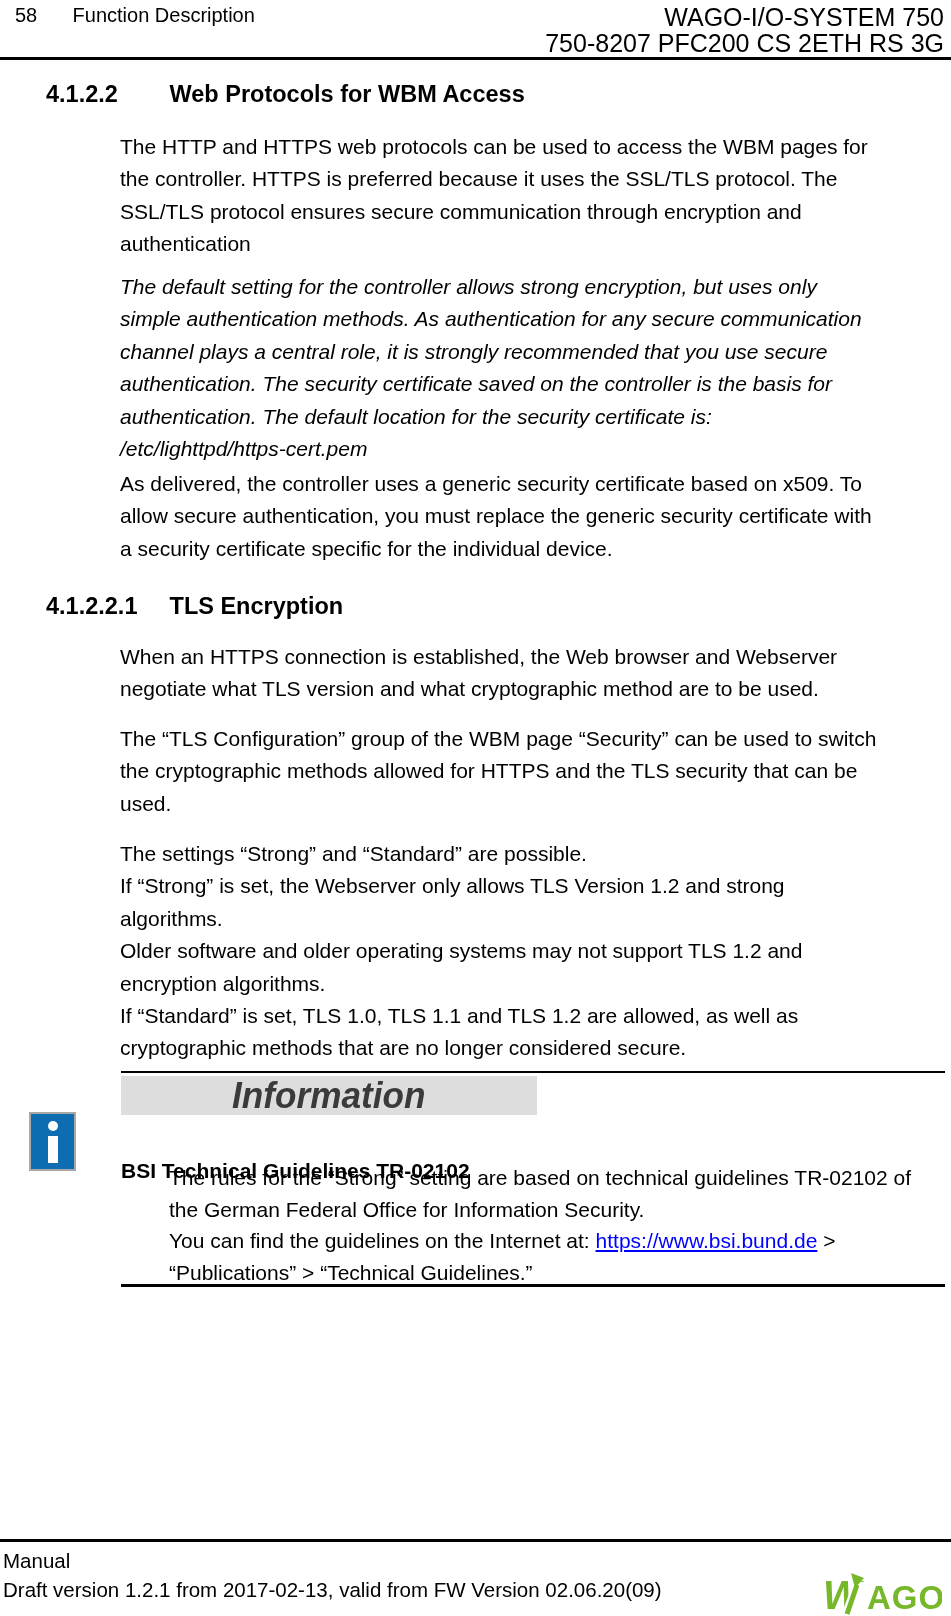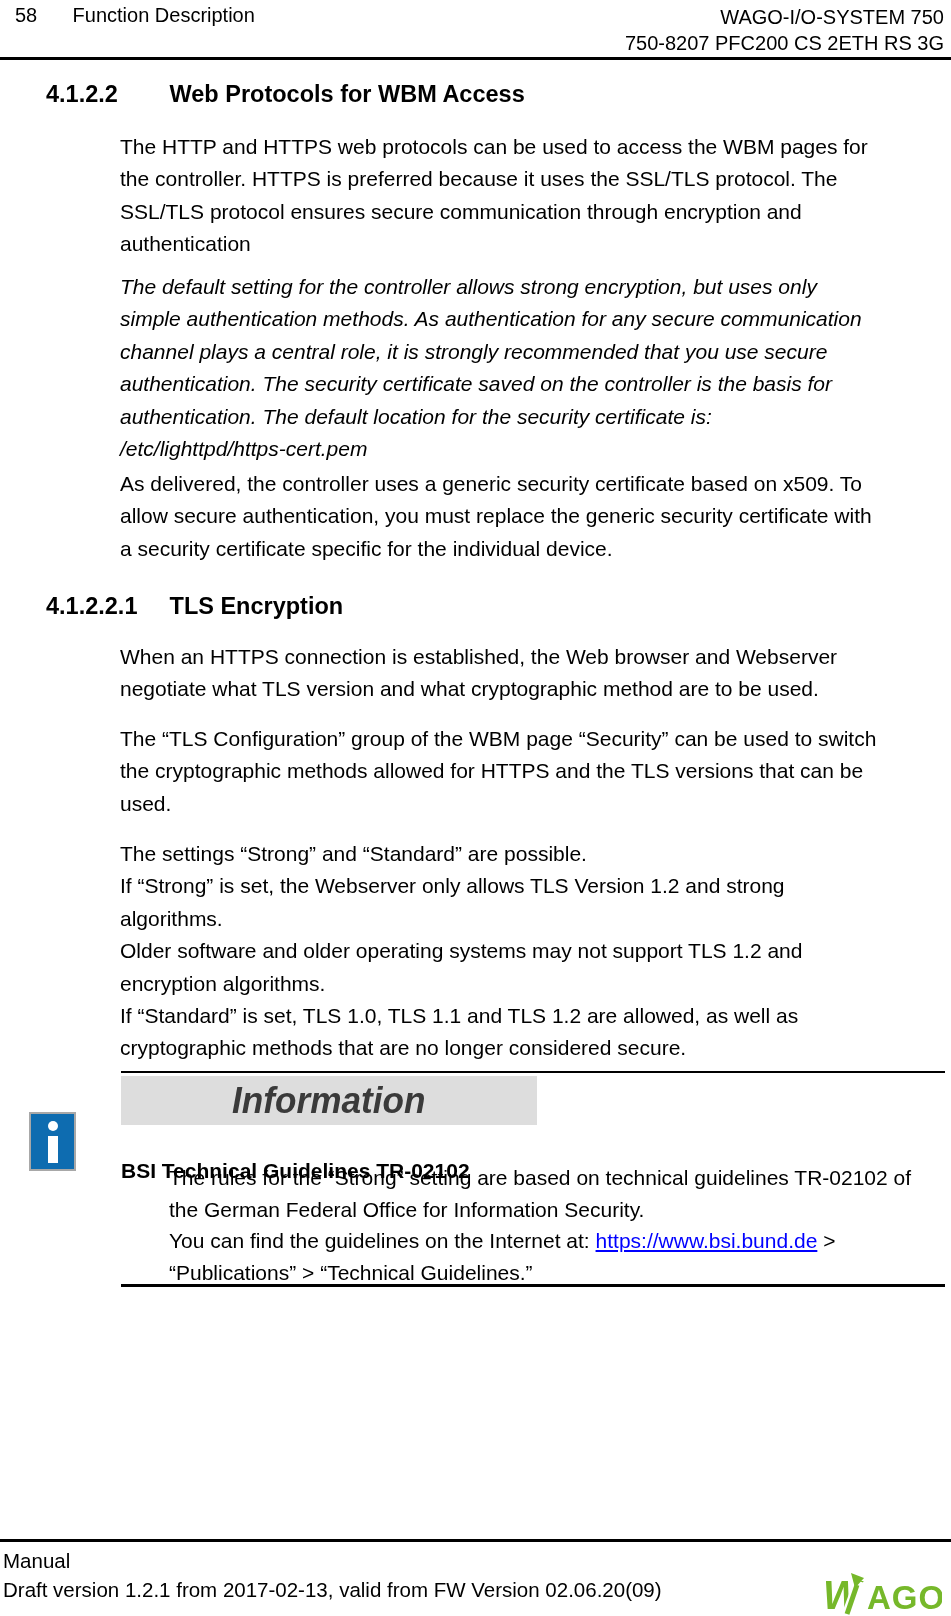--- a/index.html
+++ b/index.html
@@ -4,35 +4,35 @@
 <style>
   html,body { margin:0; padding:0; background:#fff; }
   .page {
     position:relative; width:951px; height:1616px; background:#ffffff;
     font-family:"Liberation Sans", sans-serif; color:#000; overflow:hidden;
   }
   .abs { position:absolute; }
   
   .hdr-left { left:3px; top:4px; font-size:20px; white-space:nowrap;margin-left:12px; }
   .hdr-left .pagenum { display:inline-block; width:52px; }
-  .hdr-right { right:7px; top:4px; text-align:right; font-size:20px; line-height:26px; white-space:nowrap; }
+  .hdr-right { right:7px; top:4px; text-align:right; font-size:25px; line-height:26px; white-space:nowrap; }
   .rule-full { left:0; width:951px; background:#000; }
   .header-rule { top:57px; height:3px; }
   
   .h2 { left:3px; font-size:23.5px; font-weight:bold; white-space:nowrap; }
   .h2 .secnum { display:inline-block; width:117px;margin-left:43px; }
   
   .para {
     left:120px; width:830px; font-size:21px; line-height:32.4px;
     white-space:pre-line;
   }
   
   .info-rule { left:121px; width:824px; background:#000; }
   .info-banner {
-    left:121px; top:1076px; width:416px; height:49px; background:#dddddd;
+    left:121px; top:1076px; width:416px; height:39px; background:#dddddd;
     display:flex; align-items:center; justify-content:center;
   }
   .info-banner span {
     font-size:37px; font-weight:bold; font-style:italic; color:#3a3a3a;
     transform:scaleX(0.95); letter-spacing:0px;
   }
   .info-icon {
     left:29px; top:1112px; width:47px; height:59px;
     background:#0e6cb0; border:2px solid #a8a8a8; box-sizing:border-box;
   }
@@ -86,21 +86,21 @@
 allow secure authentication, you must replace the generic security certificate with
 a security certificate specific for the individual device.</div>
 
   <div class="abs h2" style="top:593px;">
     <span class="secnum">4.1.2.2.1</span>
     <span>TLS Encryption</span>
   </div>
   <div class="abs para" style="top:641px;">When an HTTPS connection is established, the Web browser and Webserver
 negotiate what TLS version and what cryptographic method are to be used.</div>
   <div class="abs para" style="top:723px;">The “TLS Configuration” group of the WBM page “Security” can be used to switch
-the cryptographic methods allowed for HTTPS and the TLS versions that can be
+the cryptographic methods allowed for HTTPS and the TLS security that can be
 used.</div>
   <div class="abs para" style="top:838px;">The settings “Strong” and “Standard” are possible.
 If “Strong” is set, the Webserver only allows TLS Version 1.2 and strong
 algorithms.
 Older software and older operating systems may not support TLS 1.2 and
 encryption algorithms.
 If “Standard” is set, TLS 1.0, TLS 1.1 and TLS 1.2 are allowed, as well as
 cryptographic methods that are no longer considered secure.</div>
 
   <div class="abs info-rule" style="top:1071px; height:2px;"></div>

